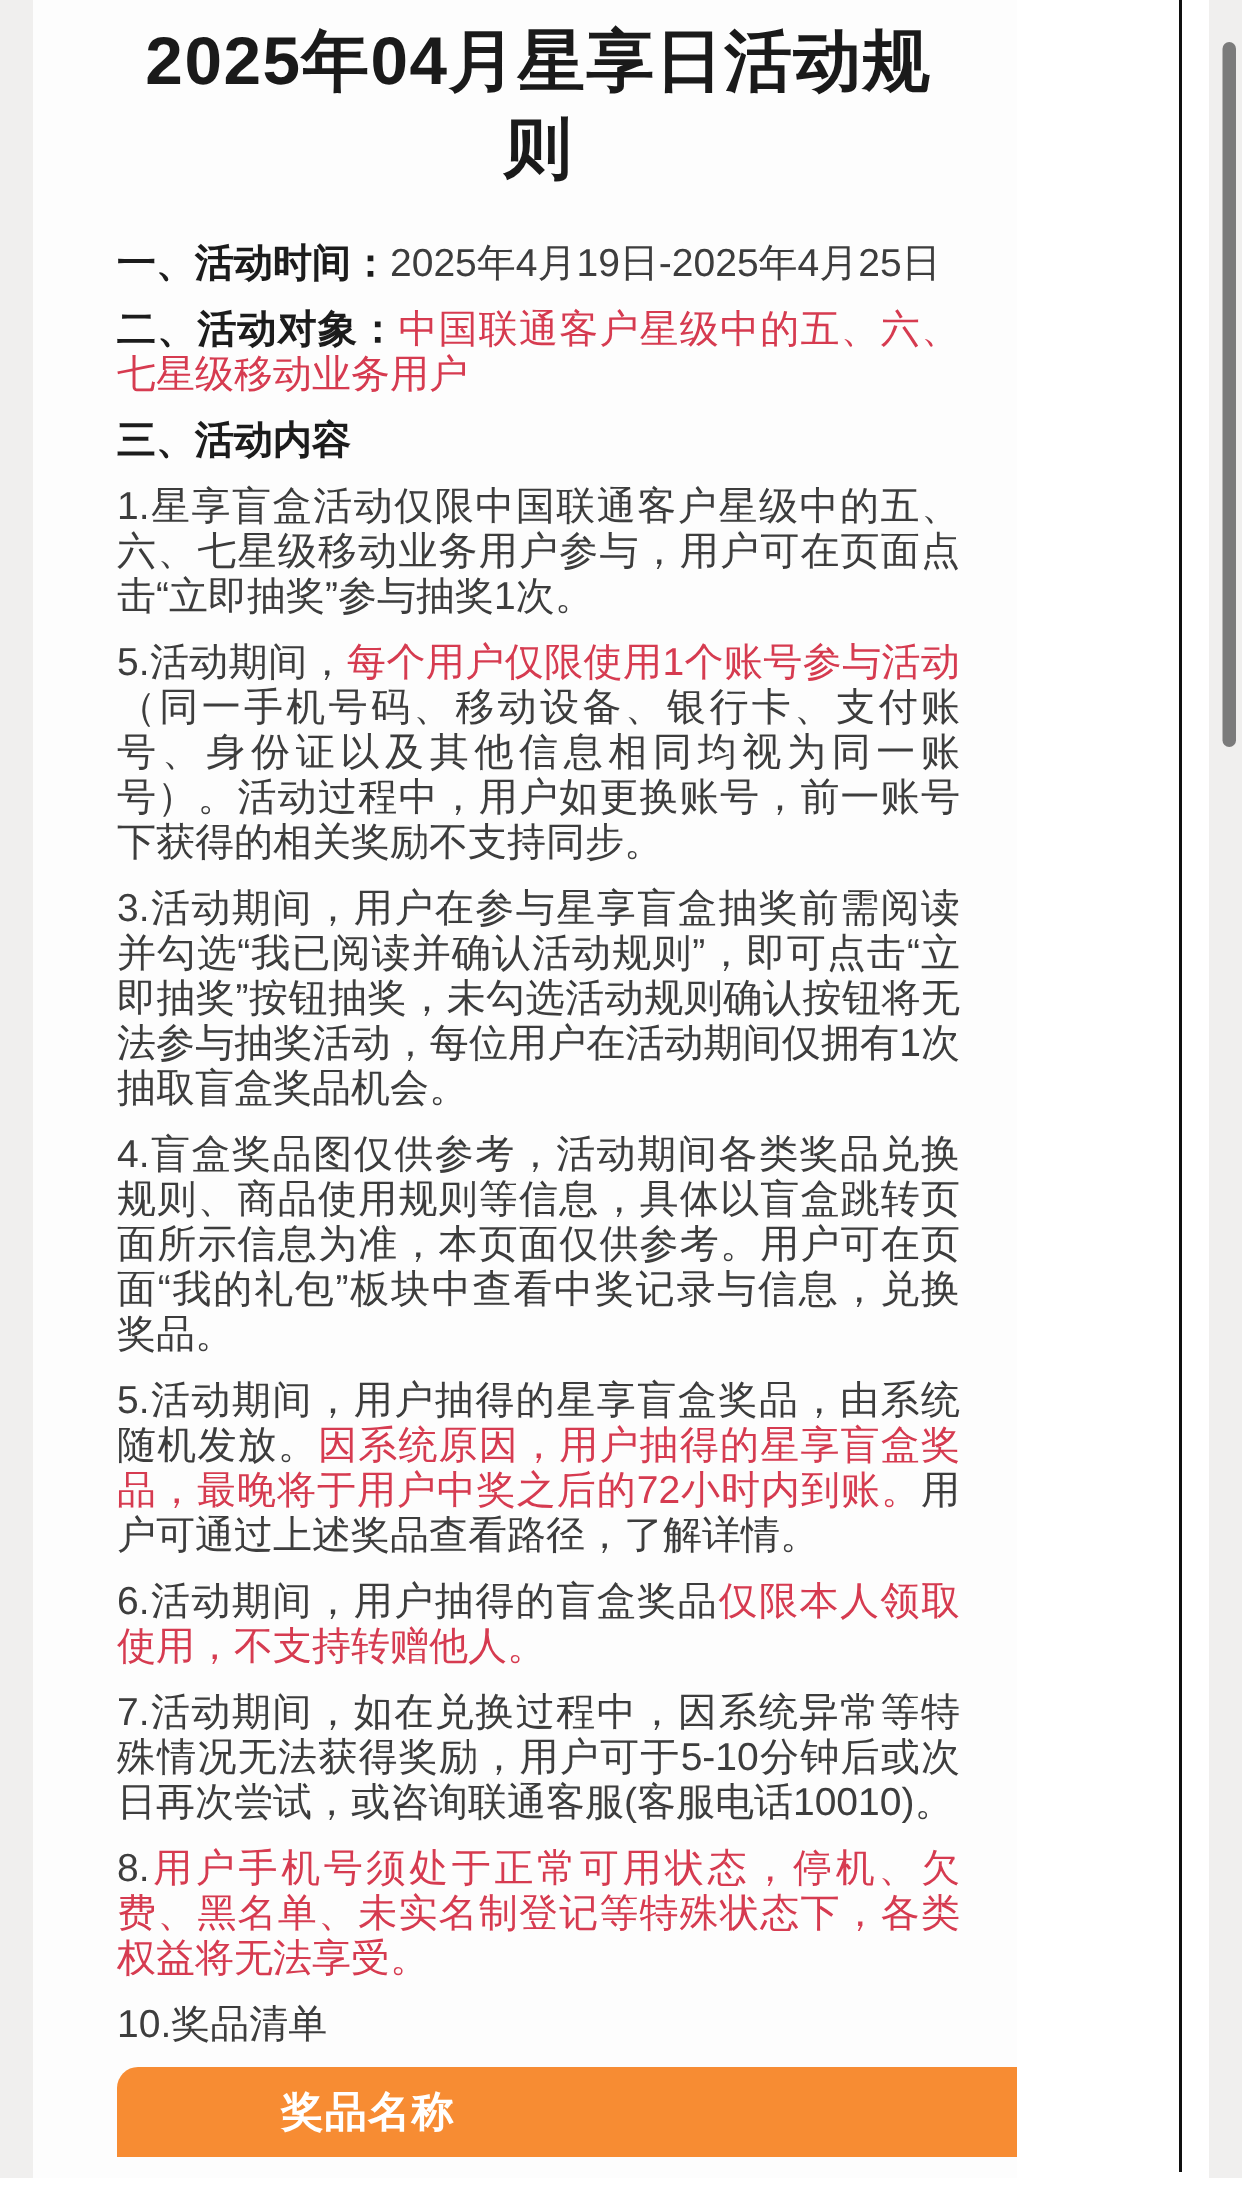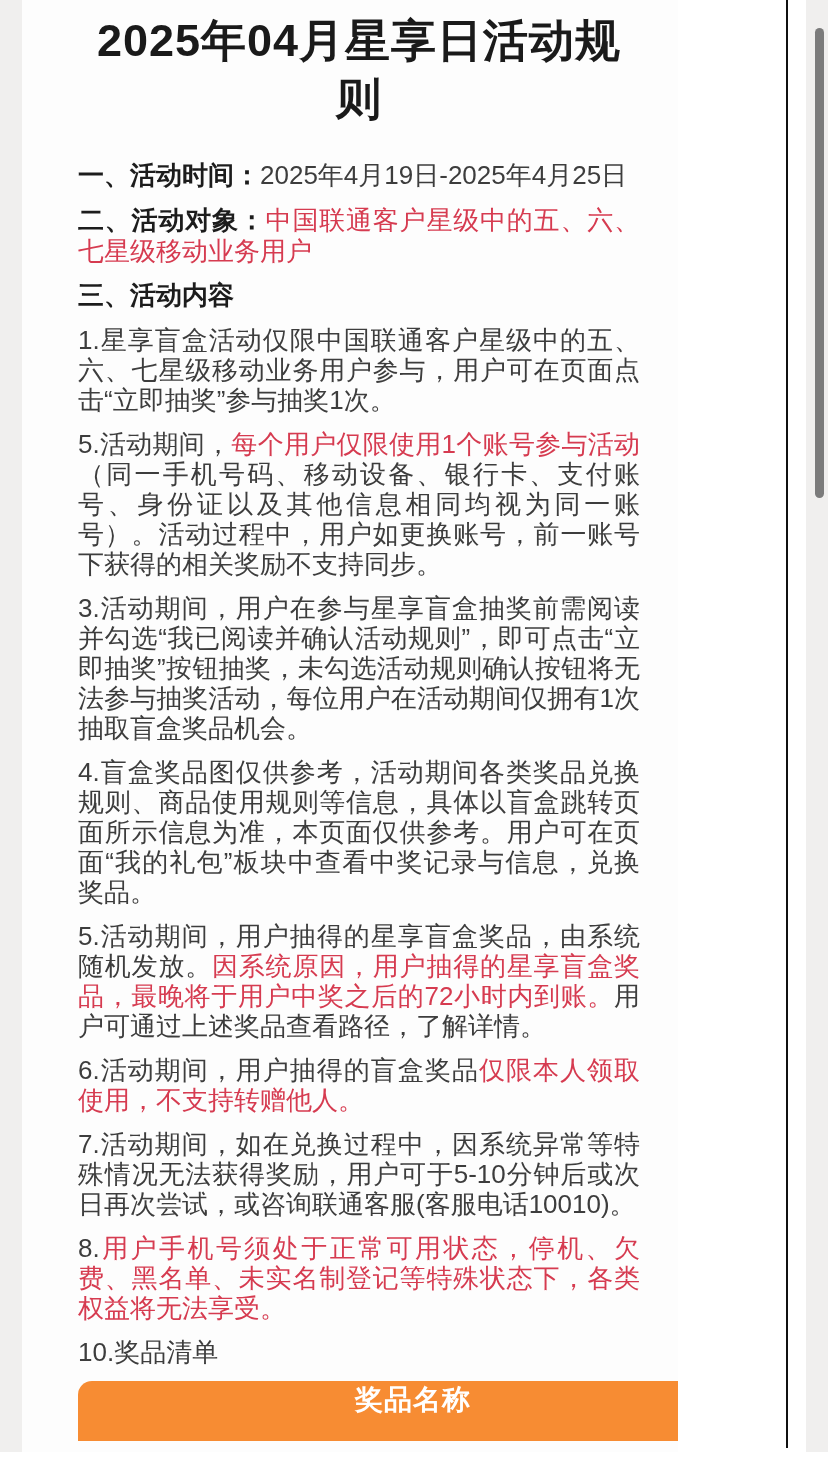--- a/index.html
+++ b/index.html
@@ -12,25 +12,25 @@
   .content{
     position:absolute;left:22px;top:0;width:656px;height:1452px;
     background:#fdfdfd;box-sizing:border-box;
     padding:12px 38px 0 56px;overflow:hidden;
   }
   .page-title{
     margin:0 0 32px 0;font-size:45px;line-height:58px;font-weight:700;
     color:#1a1a1a;text-align:center;letter-spacing:1px;
   }
   .para{margin:0 0 14px 0;font-size:26px;line-height:30px;color:#3d3d3d;text-align:justify;}
-  .para b{color:#1c1c1c;font-family:Liberation Serif, serif;}
+  .para b{color:#1c1c1c;}
   .red{color:#d63b50;}
   .prize-table{width:670px;margin-top:14px;}
   .pt-header{
-    display:flex;height:60px;background:#f78c33;border-radius:14px 14px 0 0;flex-direction:column;
+    display:flex;height:60px;background:#f78c33;border-radius:14px 14px 0 0;
   }
   .pt-header > div{
     flex:0 0 50%;display:flex;align-items:center;justify-content:center;
     color:#ffffff;font-size:28px;font-weight:700;letter-spacing:1px;
   }
   .pt-row{display:flex;background:#c4b5fd;border-top:2px solid #f3e0c6;margin-top:47px;}
   .pt-row:first-of-type{border-top:none;}
   .pt-cell{
     flex:0 0 50%;box-sizing:border-box;display:flex;align-items:center;justify-content:center;
     font-size:27px;line-height:33px;color:#3d3d3d;text-align:center;padding:8px 10px;

